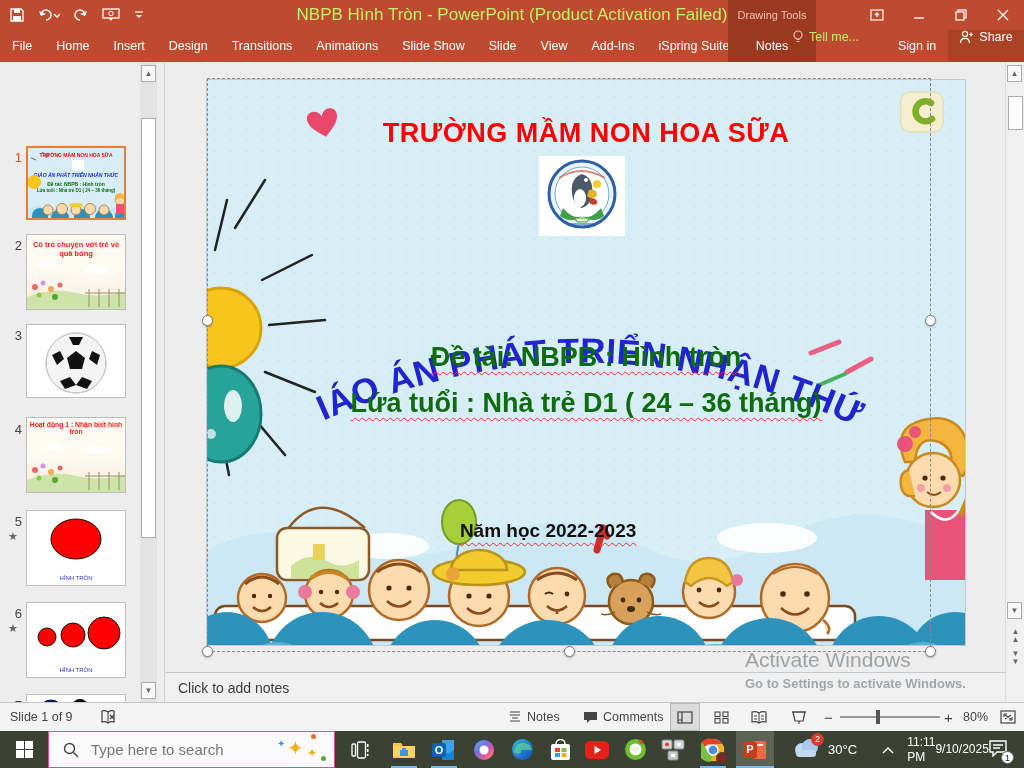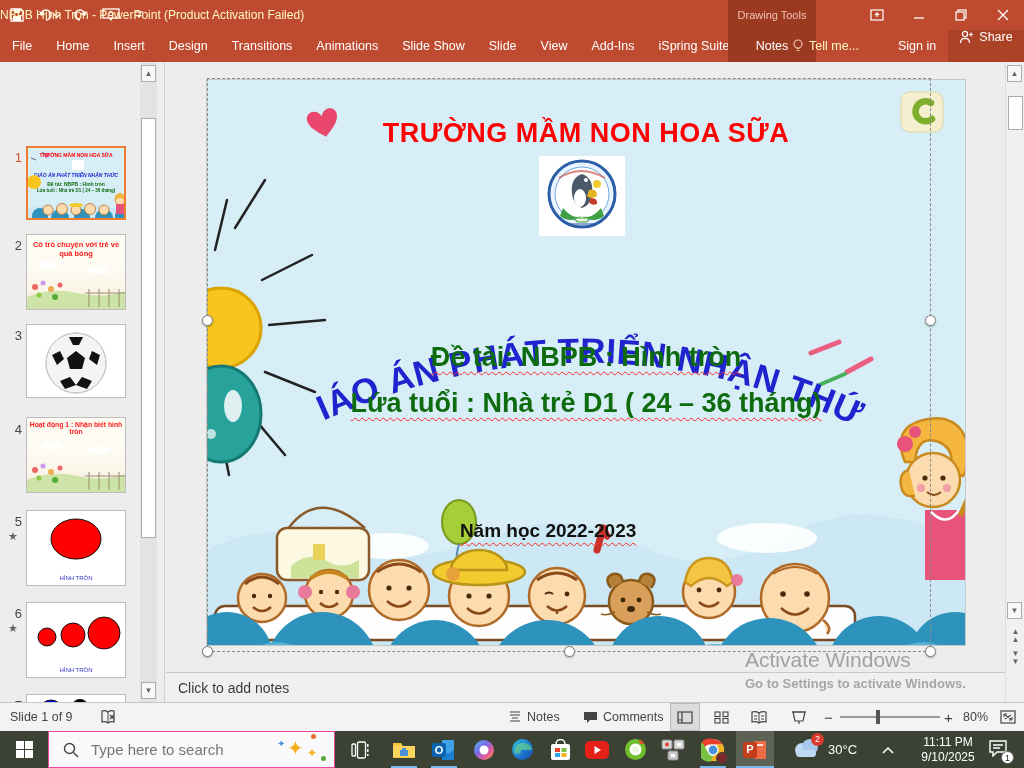--- a/index.html
+++ b/index.html
@@ -5,33 +5,33 @@
   html,body{margin:0;padding:0;}
   *{box-sizing:border-box;}
   .screen{position:relative;width:1024px;height:768px;overflow:hidden;
     font-family:"Liberation Sans",sans-serif;background:#EDEDED;}
 
   
   .titlebar{position:absolute;left:0;top:0;width:1024px;height:30px;background:#BE4B30;}
   .qat{position:absolute;left:10px;top:0;height:30px;display:flex;align-items:center;gap:14px;color:#fff;}
   .qat svg{display:block;}
   .win-title{position:absolute;left:0;top:0;width:100%;height:30px;line-height:30px;
-    text-align:left;color:#fef9c3;font-size:12px;pointer-events:none;}
+    text-align:center;color:#bef264;font-size:17px;pointer-events:none;}
   .ctx-group{position:absolute;left:728px;top:0;width:88px;height:30px;background:#9C3A21;
     color:#F2C3B0;font-size:11px;text-align:center;line-height:30px;}
   .win-controls{position:absolute;right:0;top:0;height:30px;display:flex;}
   .win-btn{width:42px;height:30px;display:flex;align-items:center;justify-content:center;color:#fff;}
 
   
   .tabsrow{position:absolute;left:0;top:30px;width:1024px;height:32px;background:#BE4B30;
     display:flex;align-items:center;color:#fff;font-size:12.5px;}
   .tab{padding:0 12px;height:32px;line-height:32px;white-space:nowrap;}
   .tab-format{position:absolute;left:728px;top:0;width:88px;height:32px;background:#9C3A21;
     text-align:center;line-height:32px;}
-  .tellme{position:absolute;left:792px;top:0;height:32px;display:flex;align-items:center;gap:5px;color:#fef9c3;}
+  .tellme{position:absolute;left:792px;top:0;height:32px;display:flex;gap:5px;color:#bef264;}
   .signin{position:absolute;left:898px;top:0;height:32px;line-height:32px;color:#fff;}
   .share{position:absolute;left:948px;top:0;width:76px;height:32px;background:#AB4226;
     display:flex;align-items:flex-start;justify-content:center;gap:6px;color:#ffffff;}
 
   
   .thumbpanel{position:absolute;left:0;top:62px;width:165px;height:640px;background:#EDEDED;
     border-right:1px solid #D2D2D2;overflow:hidden;}
   .thumb-num{position:absolute;left:4px;width:18px;text-align:right;font-size:13px;color:#444;}
   .thumb-num.sel{color:#D0542F;}
   .thumb-star{position:absolute;left:8px;font-size:11px;color:#666;}
@@ -88,21 +88,21 @@
     border:1px solid #ec4899;display:flex;align-items:center;}
   .tb-search input{border:none;outline:none;background:transparent;font-size:15px;color:#333;width:170px;
     font-family:"Liberation Sans",sans-serif;}
   .tb-ic{position:absolute;top:0;width:38px;height:37px;display:flex;align-items:center;justify-content:center;}
   .tb-under{position:absolute;bottom:0;left:6px;width:26px;height:2px;background:#76B9ED;}
   .tb-ppt{background:#5C6354;}
   .tb-ppt .tb-under{left:0;width:38px;}
   .tray{position:absolute;top:0;height:37px;display:flex;align-items:center;color:#fff;font-size:13px;}
   .badge{position:absolute;background:#D83B2B;color:#fff;border-radius:50%;font-size:9px;
     width:13px;height:13px;line-height:13px;text-align:center;}
-  .clock{position:absolute;left:912px;top:0;width:72px;height:37px;display:flex;flex-direction:column;
+  .clock{position:absolute;left:912px;top:0;width:72px;height:37px;display:flex;
     align-items:center;justify-content:center;font-size:12px;line-height:15px;}
 </style>
 </head>
 <body>
 
 <div class="screen">
 
   <div class="titlebar">
     <div class="qat">
       <span>

